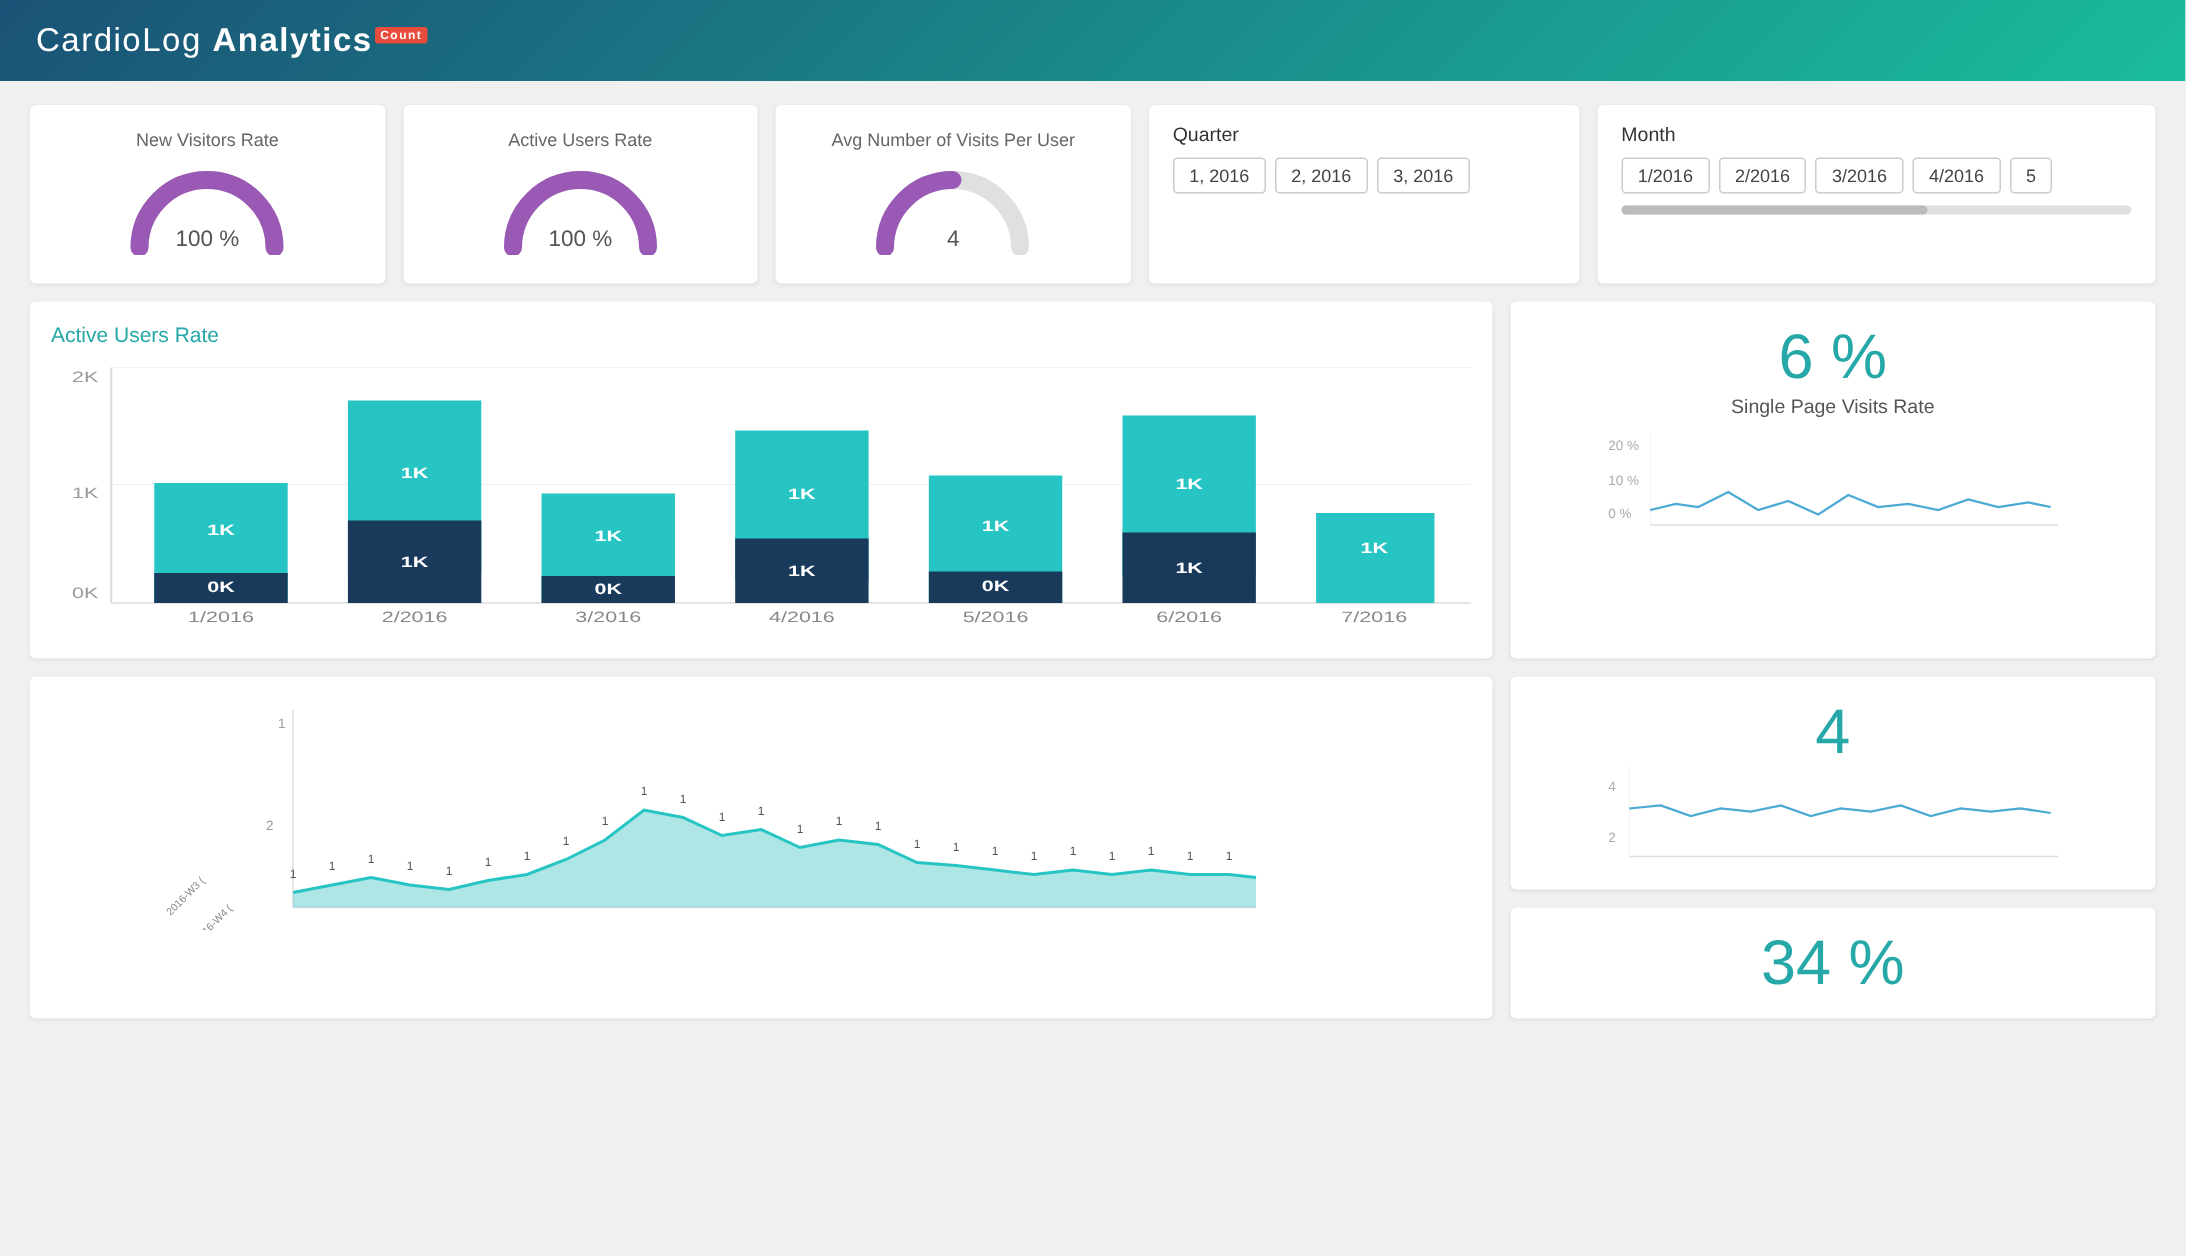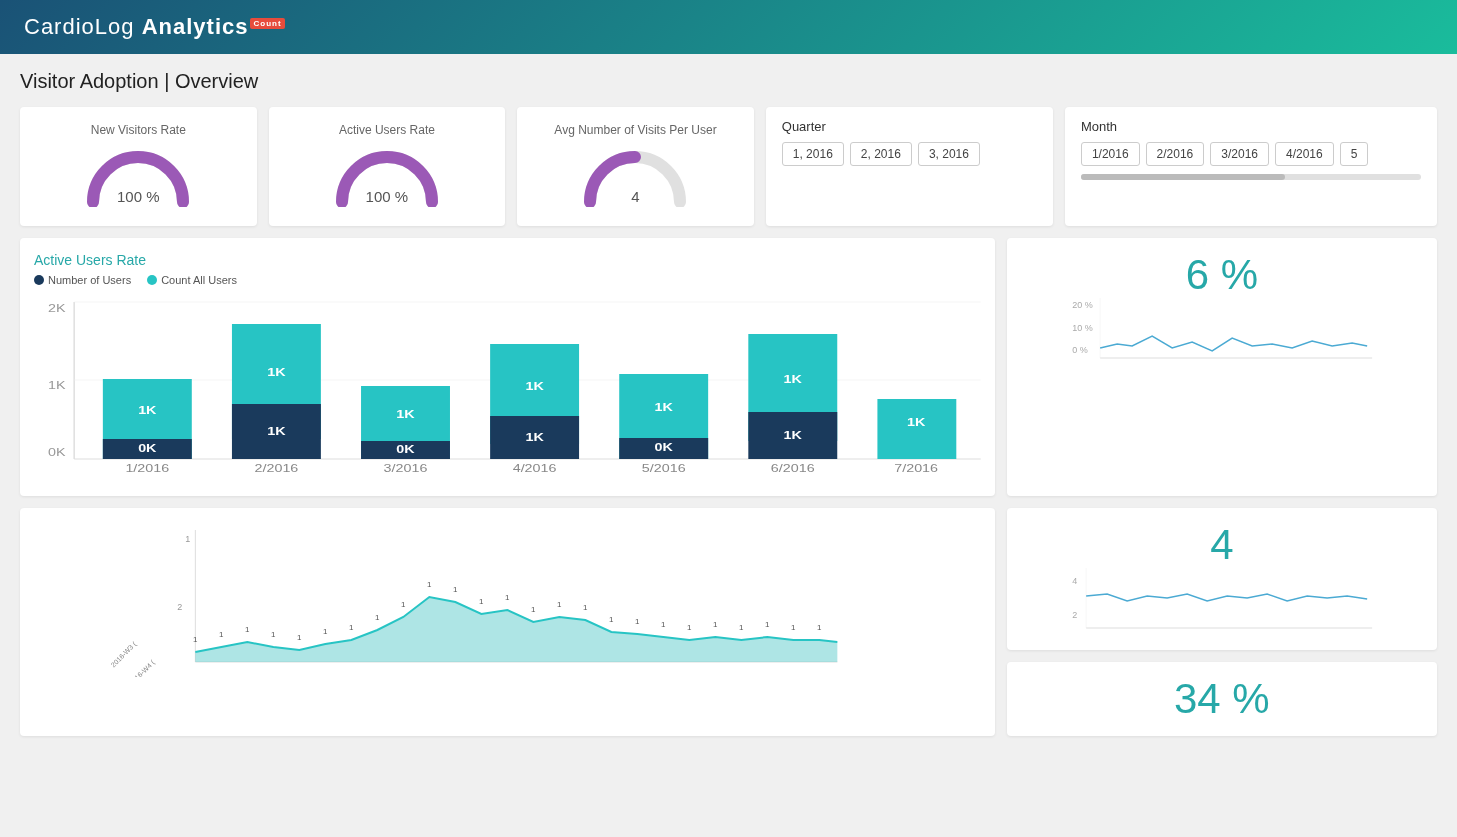--- a/index.html
+++ b/index.html
@@ -65,21 +65,20 @@
 <body>
 
 <div class="header">
   <div class="header-logo">
     CardioLog <span>Analytics</span><span class="saas-badge">Count</span>
   </div>
 </div>
 
 <div class="page">
 
-  <div class="page-title">Visitor Adoption | Overview</div>
 
   <div class="row">
 
     <div class="card gauge-card">
       <div class="label">New Visitors Rate</div>
       <div class="gauge-wrap">
         <svg viewBox="0 0 110 60" width="110" height="60">
 
           <path d="M10,55 A45,45 0 0,1 100,55" fill="none" stroke="#e0e0e0" stroke-width="12" stroke-linecap="round"></path>
 
@@ -134,30 +133,20 @@
         <div class="scroll-thumb"></div>
       </div>
     </div>
 
   </div>
 
   <div class="row">
 
     <div class="card chart-card" style="flex:2.2">
       <div class="chart-section-title">Active Users Rate</div>
-      <div class="legend">
-        <div class="legend-item">
-          <div class="legend-dot" style="background:#1a3a5c;"></div>
-          <span>Number of Users</span>
-        </div>
-        <div class="legend-item">
-          <div class="legend-dot" style="background:#27c4c4;"></div>
-          <span>Count All Users</span>
-        </div>
-      </div>
       
       <svg width="100%" height="185" viewBox="0 0 660 185" preserveAspectRatio="none">
 
         <text x="22" y="18" font-size="10" fill="#999" text-anchor="end">2K</text>
         <text x="22" y="95" font-size="10" fill="#999" text-anchor="end">1K</text>
         <text x="22" y="162" font-size="10" fill="#999" text-anchor="end">0K</text>
 
         <line x1="28" y1="8" x2="28" y2="165" stroke="#ddd" stroke-width="1"></line>
 
         <line x1="28" y1="165" x2="660" y2="165" stroke="#ddd" stroke-width="1"></line>
@@ -205,20 +194,21 @@
         <text x="615" y="132" font-size="10" fill="white" text-anchor="middle" font-weight="600">1K</text>
         <text x="615" y="178" font-size="10" fill="#888" text-anchor="middle">7/2016</text>
       </svg>
     </div>
 
     <div style="flex:1; display:flex; flex-direction:column; gap:12px;">
 
 
       <div class="card stat-card">
         <div class="stat-big">6 %</div>
+        <div class="stat-desc">Single Page Visits Rate</div>
         <svg width="100%" height="65" viewBox="0 0 300 65">
           <text x="0" y="12" font-size="9" fill="#aaa">20 %</text>
           <text x="0" y="35" font-size="9" fill="#aaa">10 %</text>
           <text x="0" y="57" font-size="9" fill="#aaa">0 %</text>
           <line x1="28" y1="2" x2="28" y2="62" stroke="#eee" stroke-width="0.5"></line>
           <line x1="28" y1="62" x2="300" y2="62" stroke="#ddd" stroke-width="1"></line>
           <polyline points="28,52 45,48 60,50 80,40 100,52 120,46 140,55 160,42 180,50 200,48 220,52 240,45 260,50 280,47 295,50" fill="none" stroke="#4baad3" stroke-width="1.5"></polyline>
           <text x="28" y="72" font-size="8" fill="#aaa">Jan 2016</text>
           <text x="155" y="72" font-size="8" fill="#aaa" text-anchor="middle">Mar 2016</text>
           <text x="295" y="72" font-size="8" fill="#aaa" text-anchor="end">May 2016</text>

